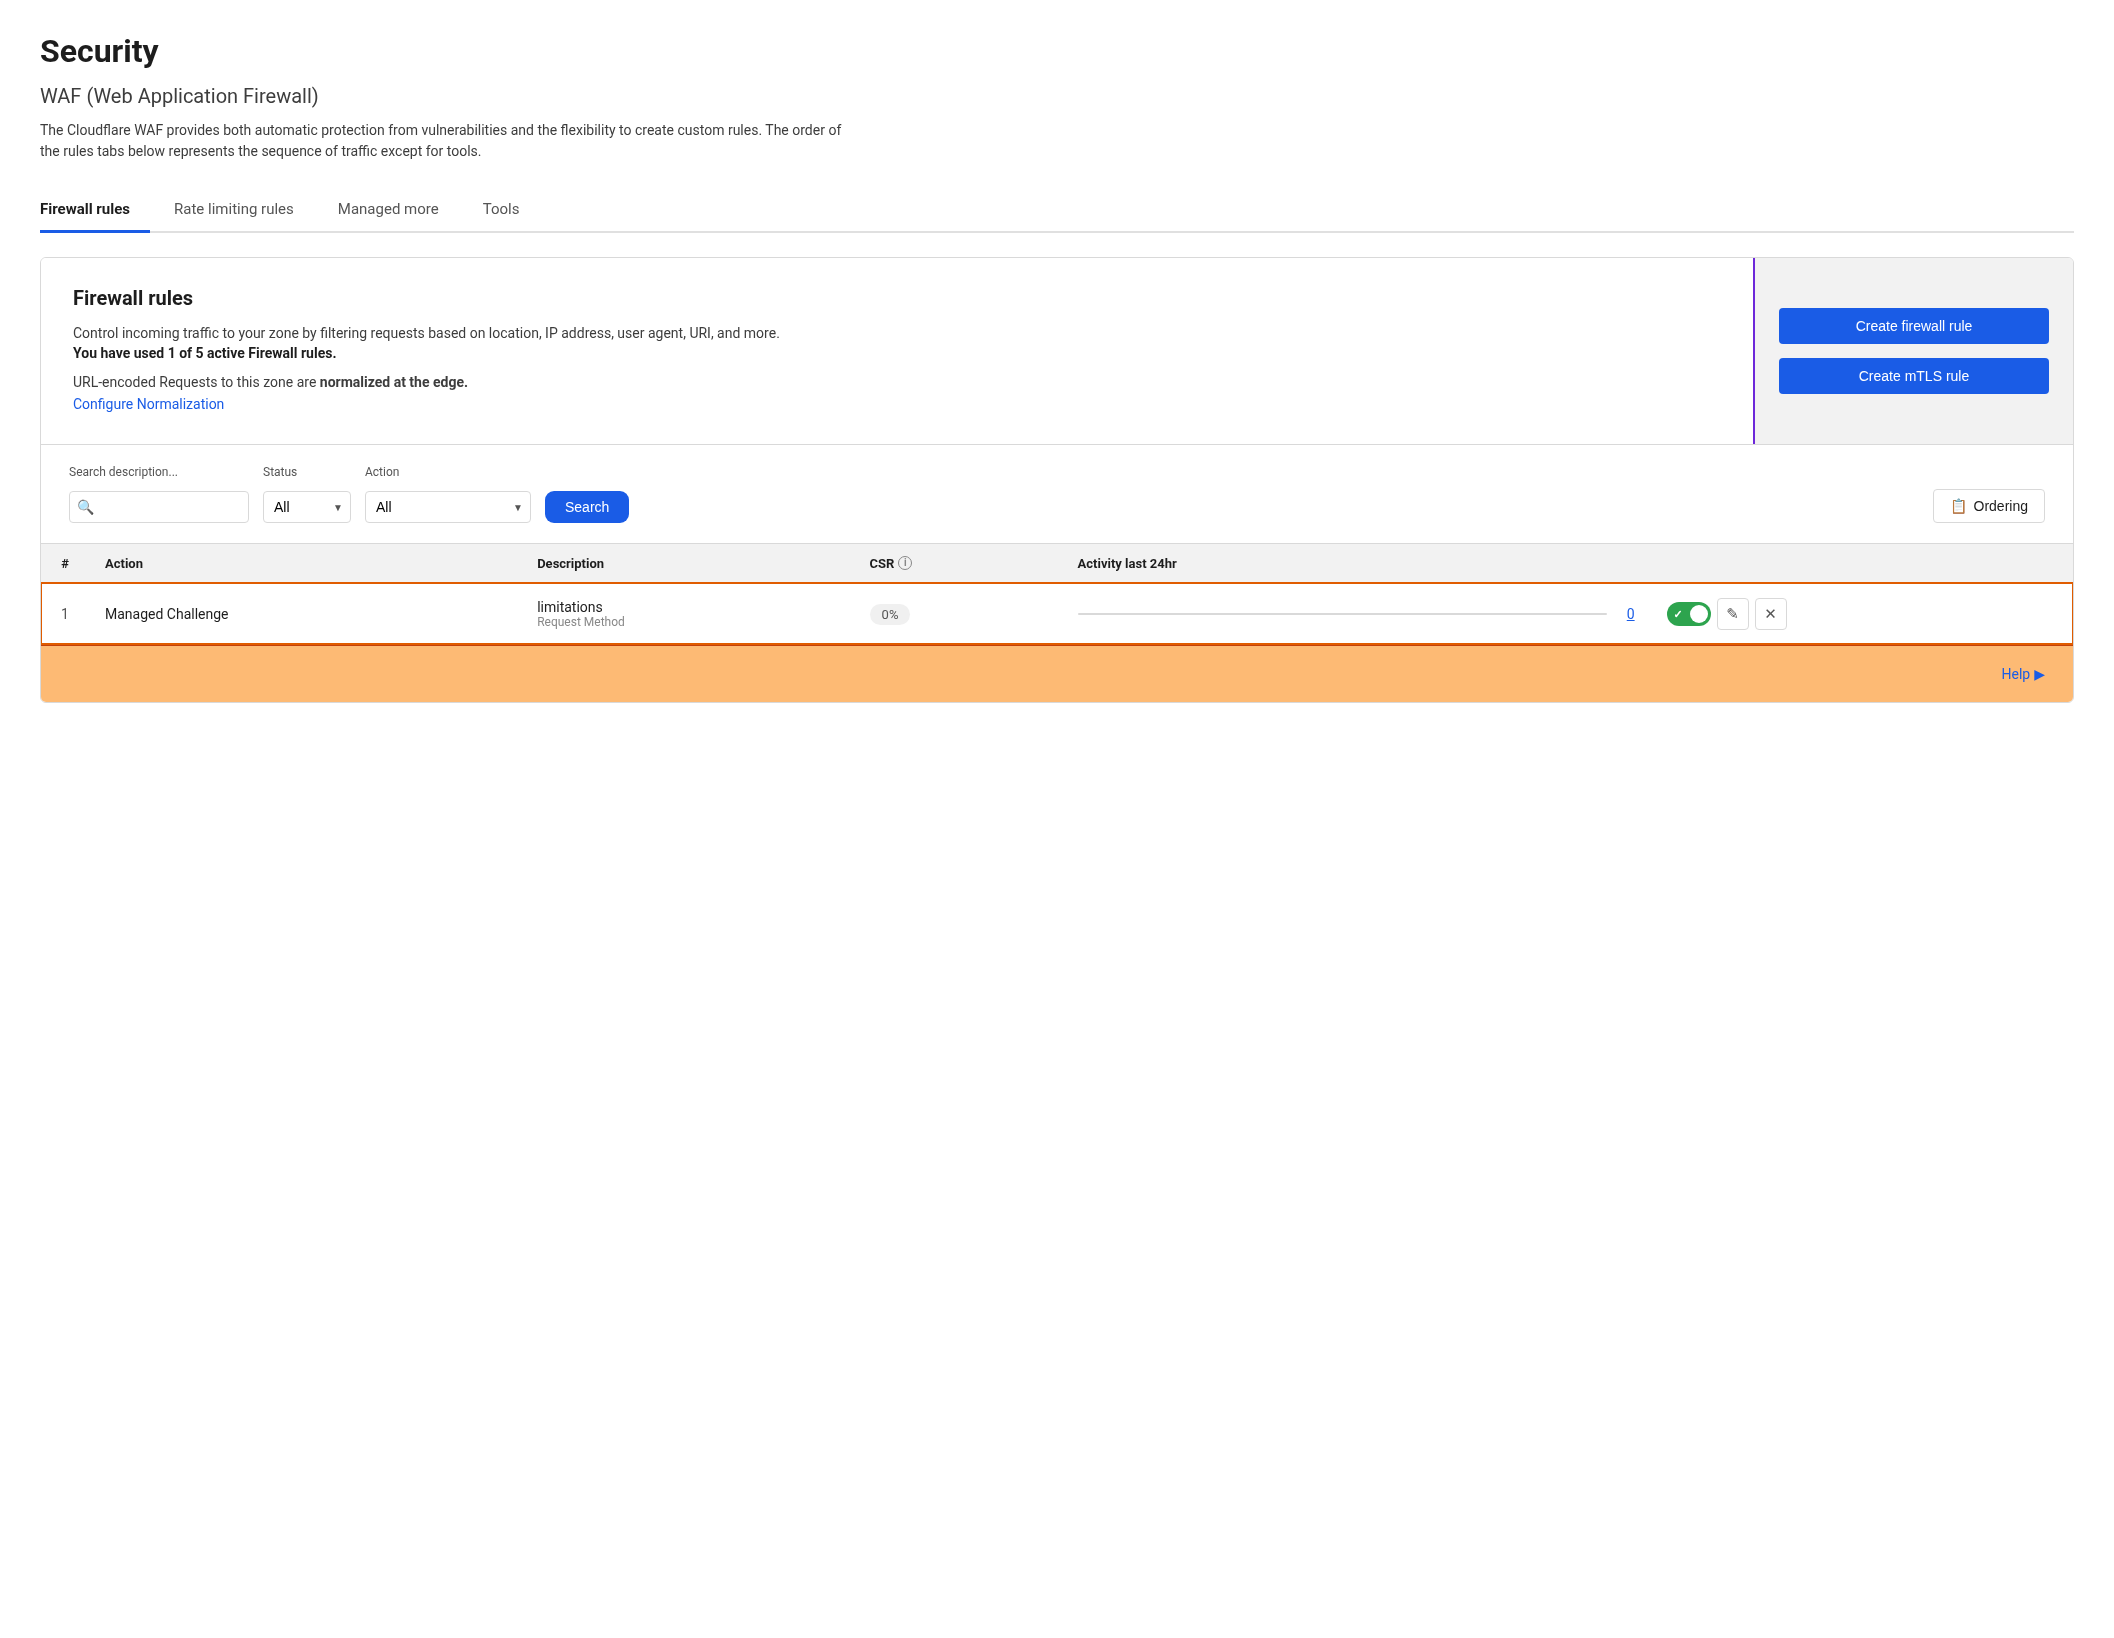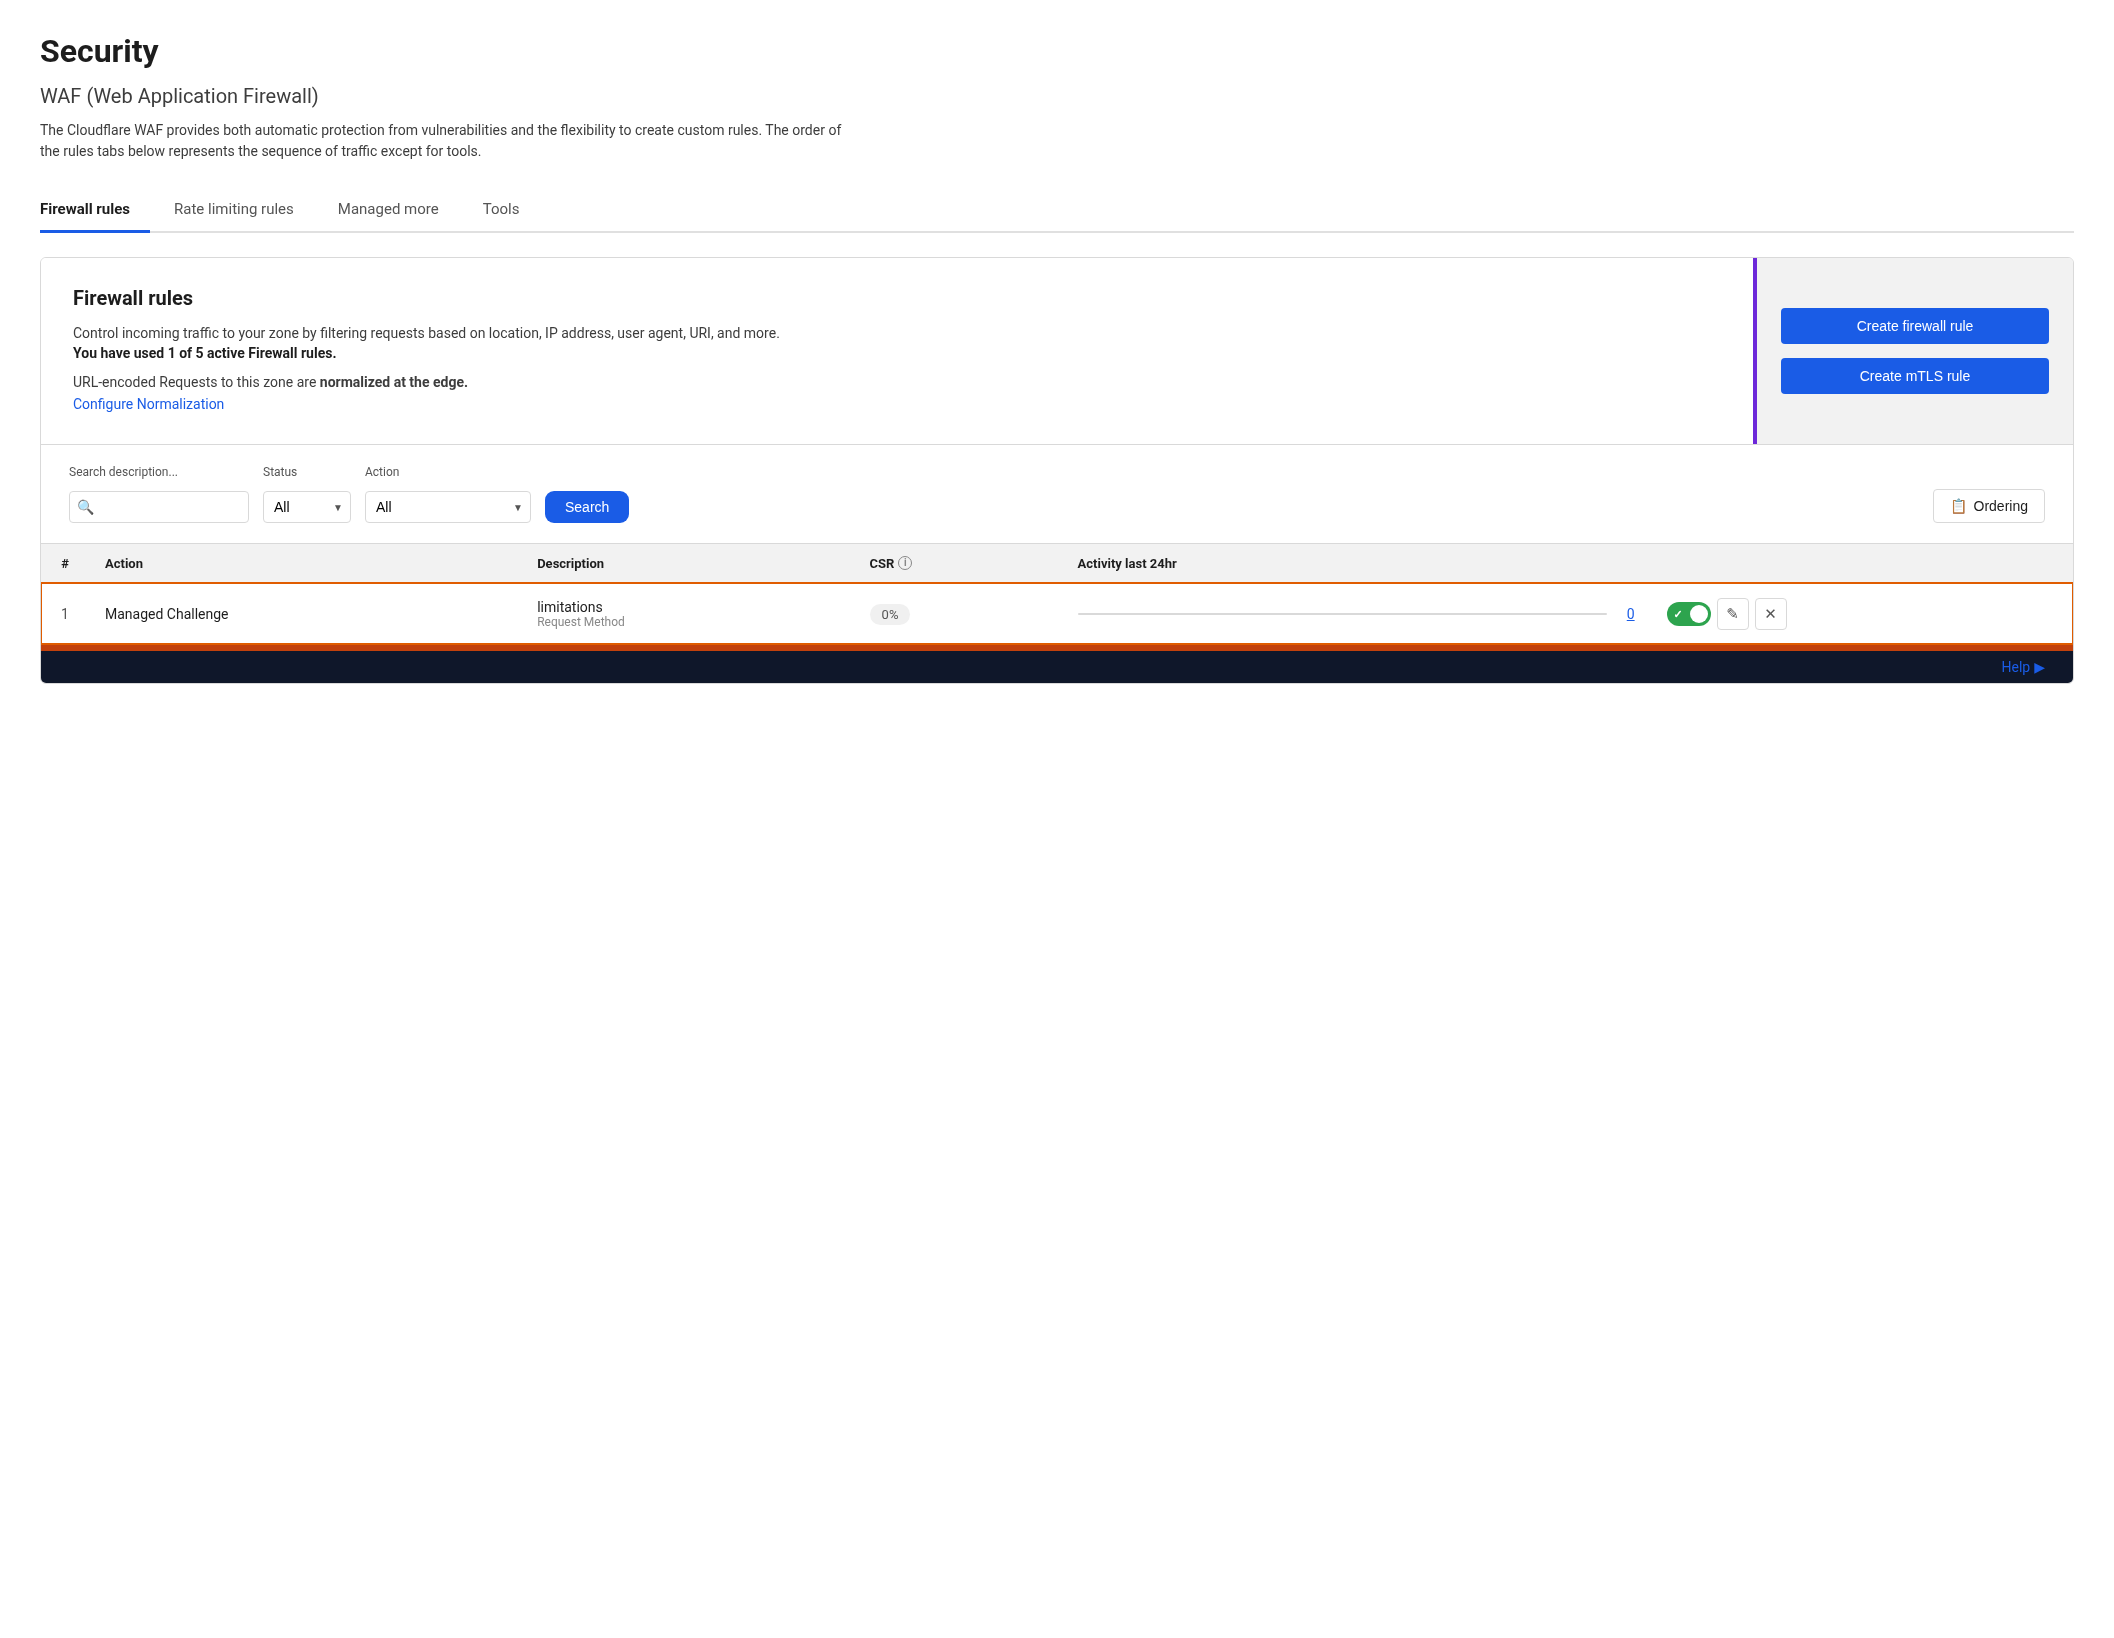--- a/index.html
+++ b/index.html
@@ -73,21 +73,21 @@
     }
     .info-right {
       width: 320px;
       background: #f2f2f2;
       display: flex;
       flex-direction: column;
       align-items: center;
       justify-content: center;
       padding: 28px 24px;
       gap: 14px;
-      border-left: 4px solid #6d28d9;
+      border-left: 2px solid #6d28d9;
       margin-left: 20px;
     }
     .info-title {
       font-size: 20px;
       font-weight: 700;
       margin-bottom: 12px;
     }
     .info-desc {
       font-size: 14px;
       color: #3d3d3d;
@@ -340,24 +340,24 @@
       padding: 14px 28px;
       font-size: 14px;
       color: #3d3d3d;
       border-top: 1px solid #e8e8e8;
       background: #fff;
     }
     .pagination-row strong { font-weight: 700; }
 
     
     .help-footer {
-      padding: 8px 28px;
+      padding: 20px 28px;
       text-align: right;
-      background: #0f172a;
-      border-top: 6px solid #c2410c;
+      background: #fdba74;
+      border-top: 1px solid #c2410c;
     }
     .help-link {
       color: #1a5ce6;
       text-decoration: none;
       font-size: 14px;
       display: inline-flex;
       align-items: center;
       gap: 4px;
     }
   </style>

